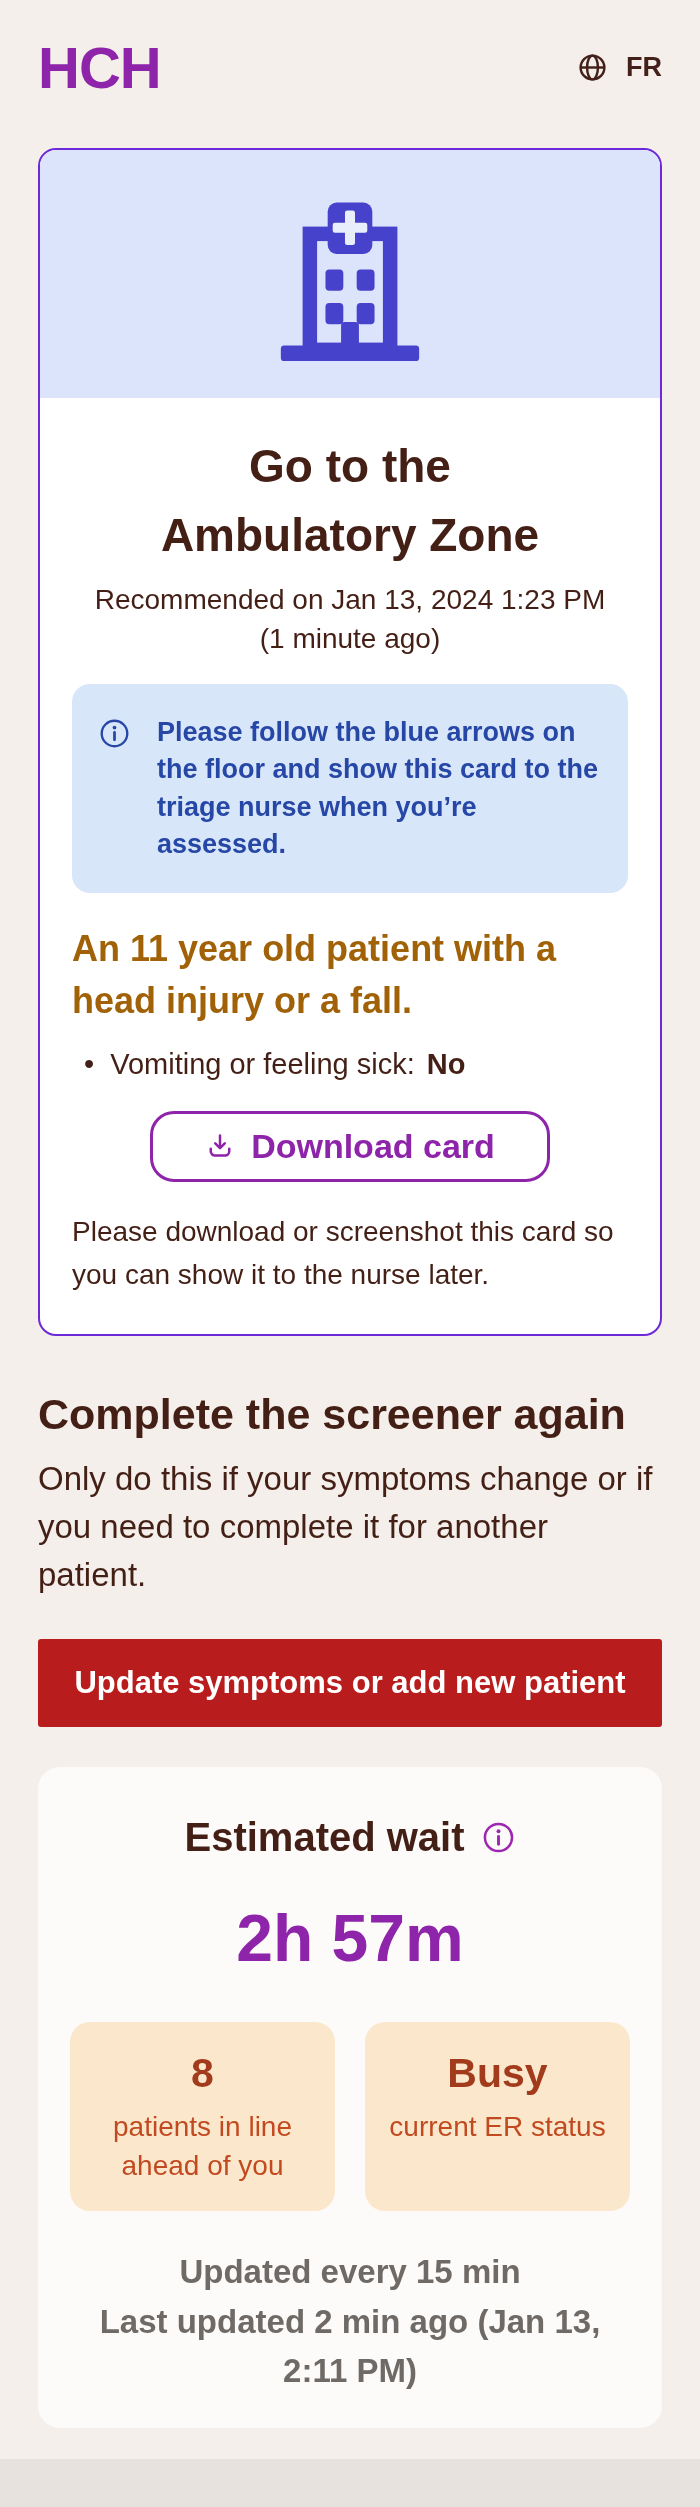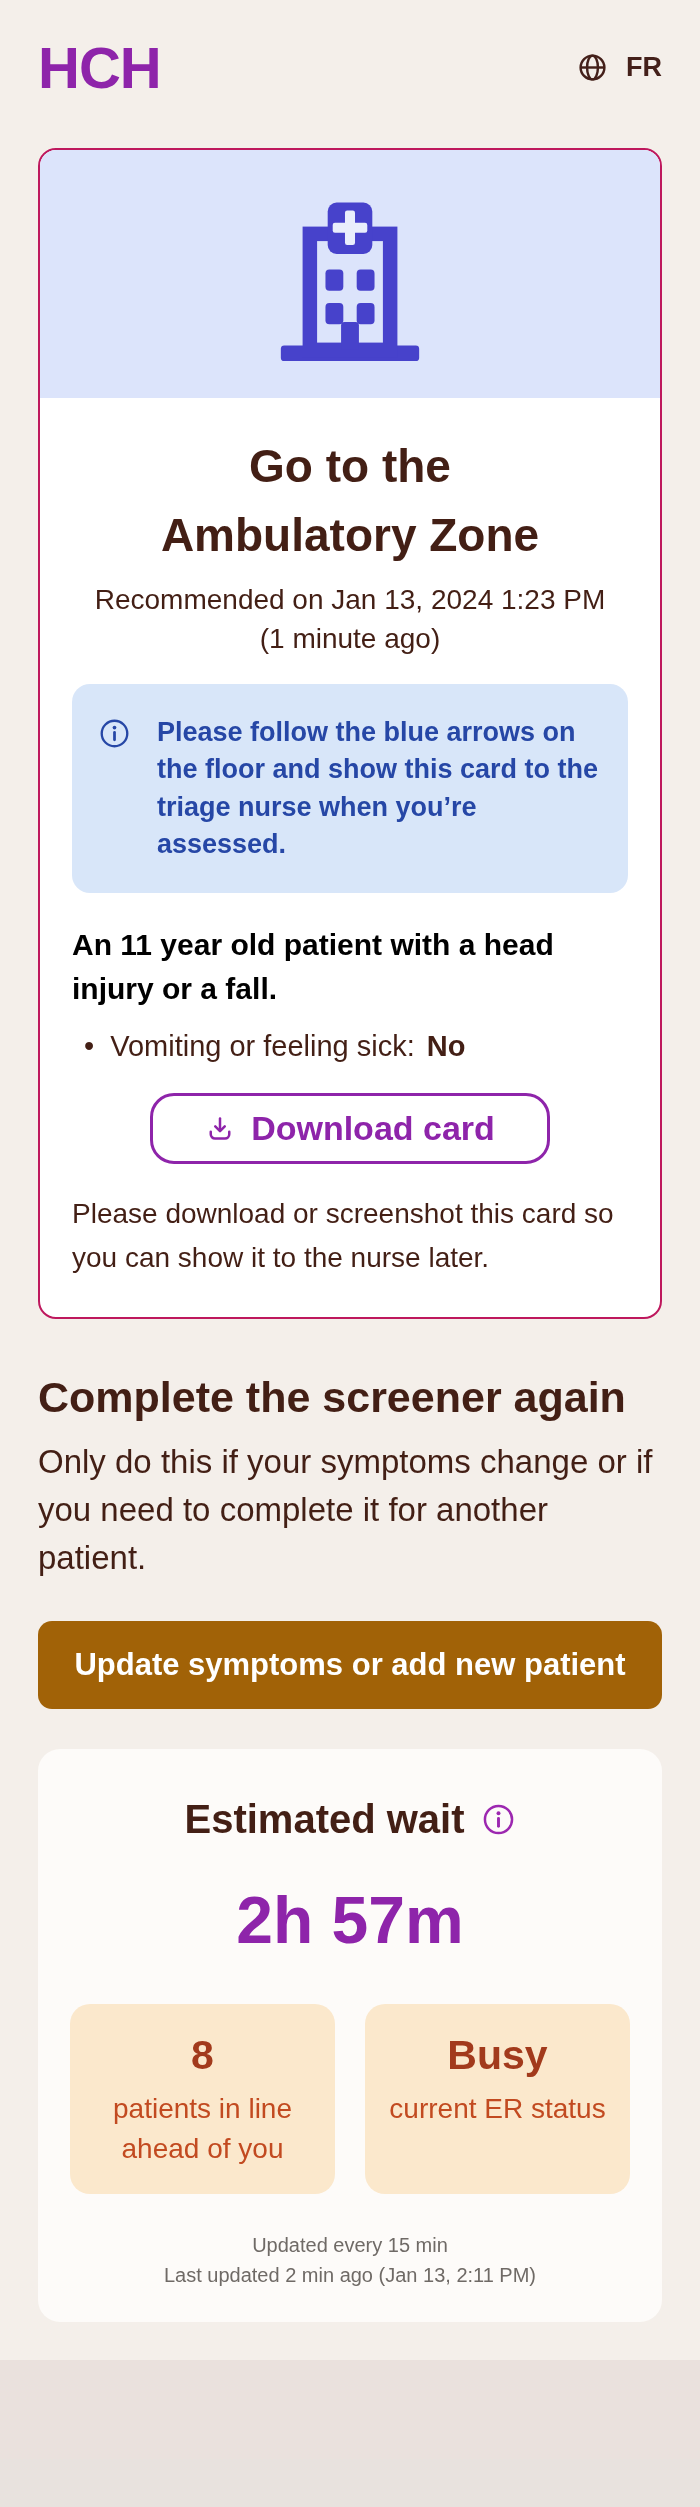--- a/index.html
+++ b/index.html
@@ -24,63 +24,63 @@
   .logo { font-size:58px; font-weight:800; color:#8E24AA; letter-spacing:-1px; line-height:1.1; }
   .lang-btn {
     display:flex; align-items:center; gap:18px;
     background:none; border:none; padding:0;
     color:#44201A; font-weight:700; font-size:27px;
   }
 
   .page-title { margin:62px 0 0; font-size:51px; font-weight:700; color:#431F15; }
 
   
-  .rec-card { margin-top:48px; background:#FFFFFF; border:2px solid #be185d; border-radius:18px; overflow:hidden; }
+  .rec-card { margin-top:48px; background:#FFFFFF; border:2px solid #6d28d9; border-radius:18px; overflow:hidden; }
   .rec-card-header { background:#DCE4FB; height:248px; display:flex; align-items:center; justify-content:center; }
   .rec-body { padding:34px 32px 38px; }
   .rec-title { margin:0; font-size:46px; line-height:1.5; font-weight:700; color:#431F15; text-align:center; }
   .rec-time { margin:10px 0 0; font-size:28px; line-height:1.4; color:#431F15; text-align:center; }
 
   .info-note { margin-top:26px; background:#D8E6F9; border-radius:18px; padding:30px 26px; display:flex; gap:26px; align-items:flex-start; }
   .info-note .ico { flex:none; margin-top:3px; }
   .info-note p { margin:0; font-size:27px; line-height:1.38; font-weight:700; color:#2647A6; }
 
-  .patient { margin:30px 0 0; font-size:30px; font-weight:700; line-height:1.45; color:#000000; }
+  .patient { margin:30px 0 0; font-size:36px; font-weight:700; line-height:1.45; color:#a16207; }
   .symptoms { list-style:none; margin:20px 0 0; padding:0 0 0 12px; font-size:29px; color:#431F15; }
   .symptoms .b { margin-right:16px; }
   .symptoms strong { margin-left:4px; }
 
   .dl-wrap { text-align:center; margin-top:30px; }
   .dl-btn {
     display:inline-flex; align-items:center; gap:16px;
     border:3px solid #8E24AA; border-radius:24px; background:#FFFFFF;
     padding:13px 52px; font-size:34px; font-weight:700; color:#8E24AA;
   }
   .dl-note { margin:28px 0 0; font-size:28px; line-height:1.55; color:#431F15; }
 
   
   .sec-h { margin:54px 0 0; font-size:43px; font-weight:700; color:#431F15; }
   .sec-p { margin:16px 0 0; font-size:33px; line-height:1.45; color:#431F15; }
   .cta {
     margin-top:40px; width:100%;
-    background:#a16207; color:#FFFFFF;
-    border:none; border-radius:14px;
+    background:#b91c1c; color:#FFFFFF;
+    border:none; border-radius:3px;
     padding:26px 10px; font-size:31px; font-weight:700;
   }
 
   
   .wait-card { margin-top:40px; background:#FDFBF9; border-radius:22px; padding:48px 32px 32px; text-align:center; }
   .wait-head { display:flex; justify-content:center; align-items:center; gap:16px; }
   .wait-head h2 { margin:0; font-size:40px; font-weight:700; color:#431F15; }
   .wait-time { margin-top:40px; font-size:66px; font-weight:700; color:#8E24AA; }
   .stats { display:flex; gap:30px; margin-top:46px; }
   .stat { flex:1; background:#FBE8CC; border-radius:20px; padding:28px 18px 26px; }
   .stat-v { font-size:41px; font-weight:700; color:#A23A1C; }
   .stat-l { margin-top:10px; font-size:28px; line-height:1.4; color:#C24A20; }
-  .wait-note { margin:36px 0 0; font-size:20px; line-height:1.5; color:#6F6A66; }
+  .wait-note { margin:36px 0 0; font-size:33px; line-height:1.5; color:#6F6A66;font-weight:bold; }
 
   
   .site-footer { flex:1 1 auto; margin-top:38px; background:#EAE1DD; text-align:center; padding-top:42px; }
 </style>
 </head>
 <body>
 
 <div class="page">
   <div class="content">
 

